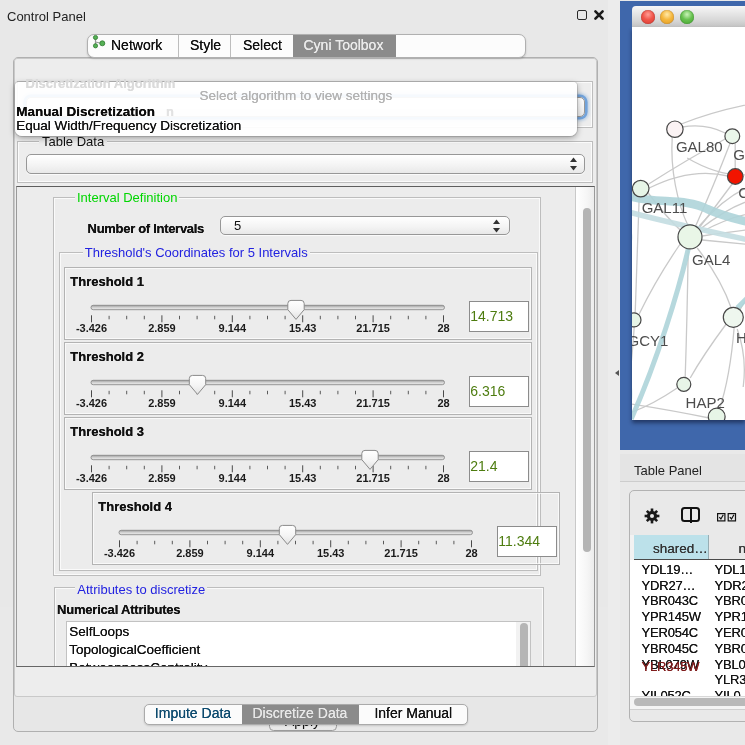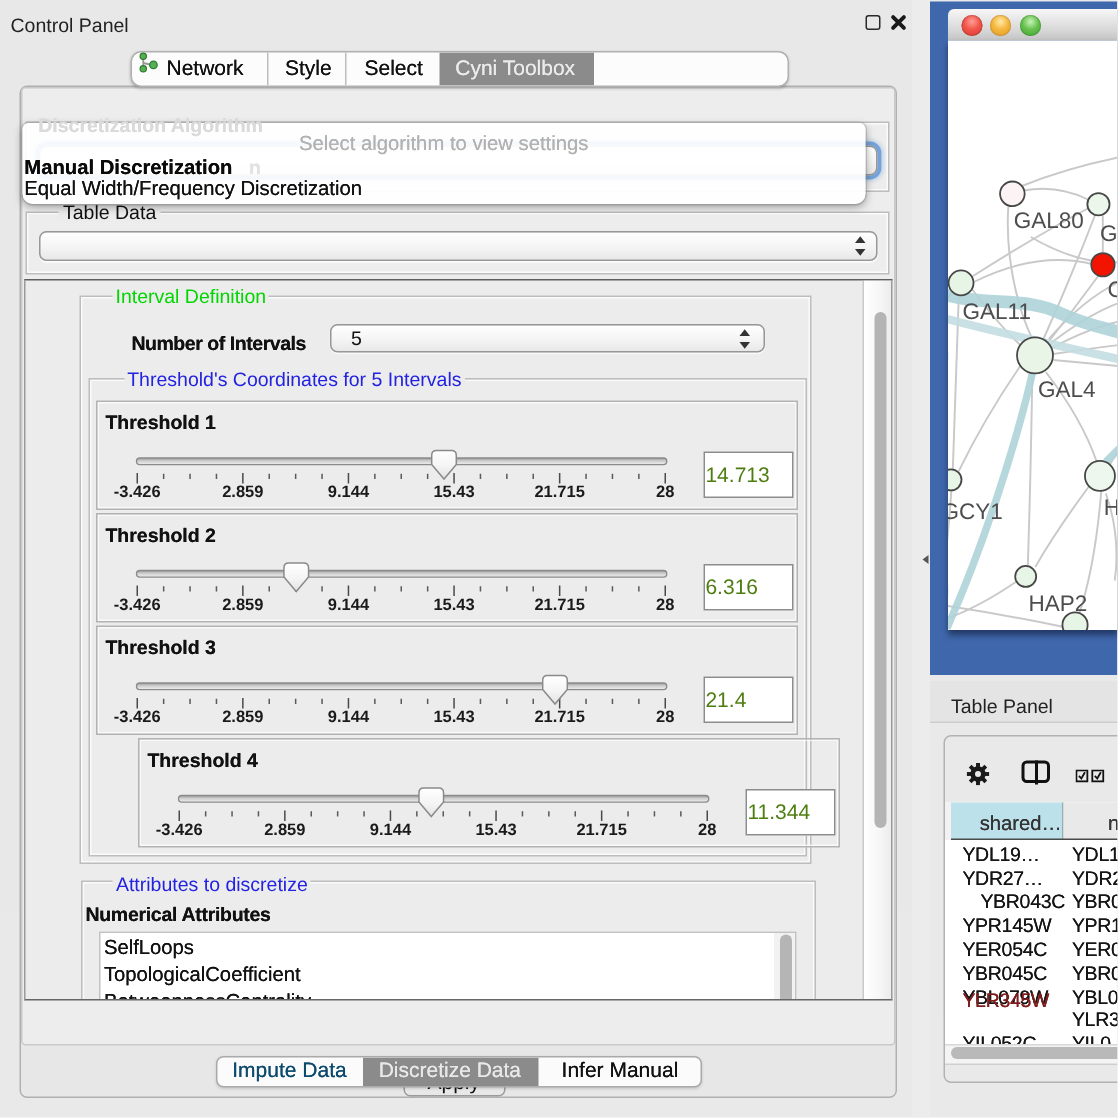--- a/index.html
+++ b/index.html
@@ -390,21 +390,21 @@
     <div class="abs" style="left:4.4px;top:68.3px;width:115.6px;height:1.4px;background:#4a4a4a;"></div>
     <div class="txt" style="left:23px;top:50.5px;font-size:13.5px;color:#333;">shared…</div>
     <div class="txt" style="left:108.5px;top:50.5px;font-size:13.5px;color:#333;">n</div>
     <div class="abs" style="left:0;top:44.7px;width:4.4px;height:25px;background:#f2f2f2;"></div>
 
     <div class="abs" style="left:0;top:0;width:120px;height:204.9px;overflow:hidden;">
       <div class="txt" style="left:11.5px;top:71.1px;font-size:13px;letter-spacing:-0.2px;color:#151515;">YDL19…</div>
       <div class="txt" style="left:84.5px;top:71.1px;font-size:13px;letter-spacing:-0.2px;color:#151515;">YDL1</div>
       <div class="txt" style="left:11.5px;top:86.9px;font-size:13px;letter-spacing:-0.2px;color:#151515;">YDR27…</div>
       <div class="txt" style="left:84.5px;top:86.9px;font-size:13px;letter-spacing:-0.2px;color:#151515;">YDR2</div>
-      <div class="txt" style="left:11.5px;top:102.7px;font-size:13px;letter-spacing:-0.2px;color:#151515;margin-left:12px;">YBR043C</div>
+      <div class="txt" style="left:11.5px;top:102.7px;font-size:13px;letter-spacing:-0.2px;color:#151515;">YBR043C</div>
       <div class="txt" style="left:84.5px;top:102.7px;font-size:13px;letter-spacing:-0.2px;color:#151515;">YBR0</div>
       <div class="txt" style="left:11.5px;top:118.5px;font-size:13px;letter-spacing:-0.2px;color:#151515;">YPR145W</div>
       <div class="txt" style="left:84.5px;top:118.5px;font-size:13px;letter-spacing:-0.2px;color:#151515;">YPR1</div>
       <div class="txt" style="left:11.5px;top:134.3px;font-size:13px;letter-spacing:-0.2px;color:#151515;">YER054C</div>
       <div class="txt" style="left:84.5px;top:134.3px;font-size:13px;letter-spacing:-0.2px;color:#151515;">YER0</div>
       <div class="txt" style="left:11.5px;top:150.1px;font-size:13px;letter-spacing:-0.2px;color:#151515;">YBR045C</div>
       <div class="txt" style="left:84.5px;top:150.1px;font-size:13px;letter-spacing:-0.2px;color:#151515;">YBR0</div>
       <div class="txt" style="left:11.5px;top:165.9px;font-size:13px;letter-spacing:-0.2px;color:#151515;">YBL079W</div>
       <div class="txt" style="left:84.5px;top:165.9px;font-size:13px;letter-spacing:-0.2px;color:#151515;">YBL0</div>
       <div class="txt" style="left:11.5px;top:168px;font-size:13px;letter-spacing:-0.2px;color:#7f1d1d;">YLR345W</div>

